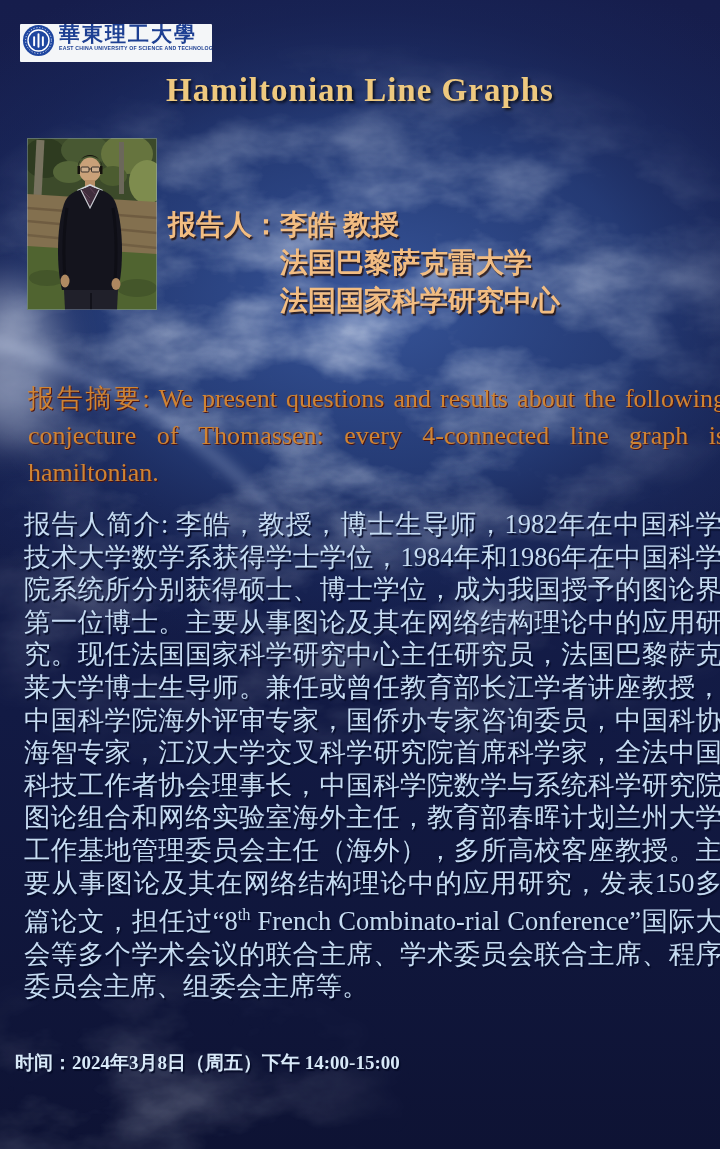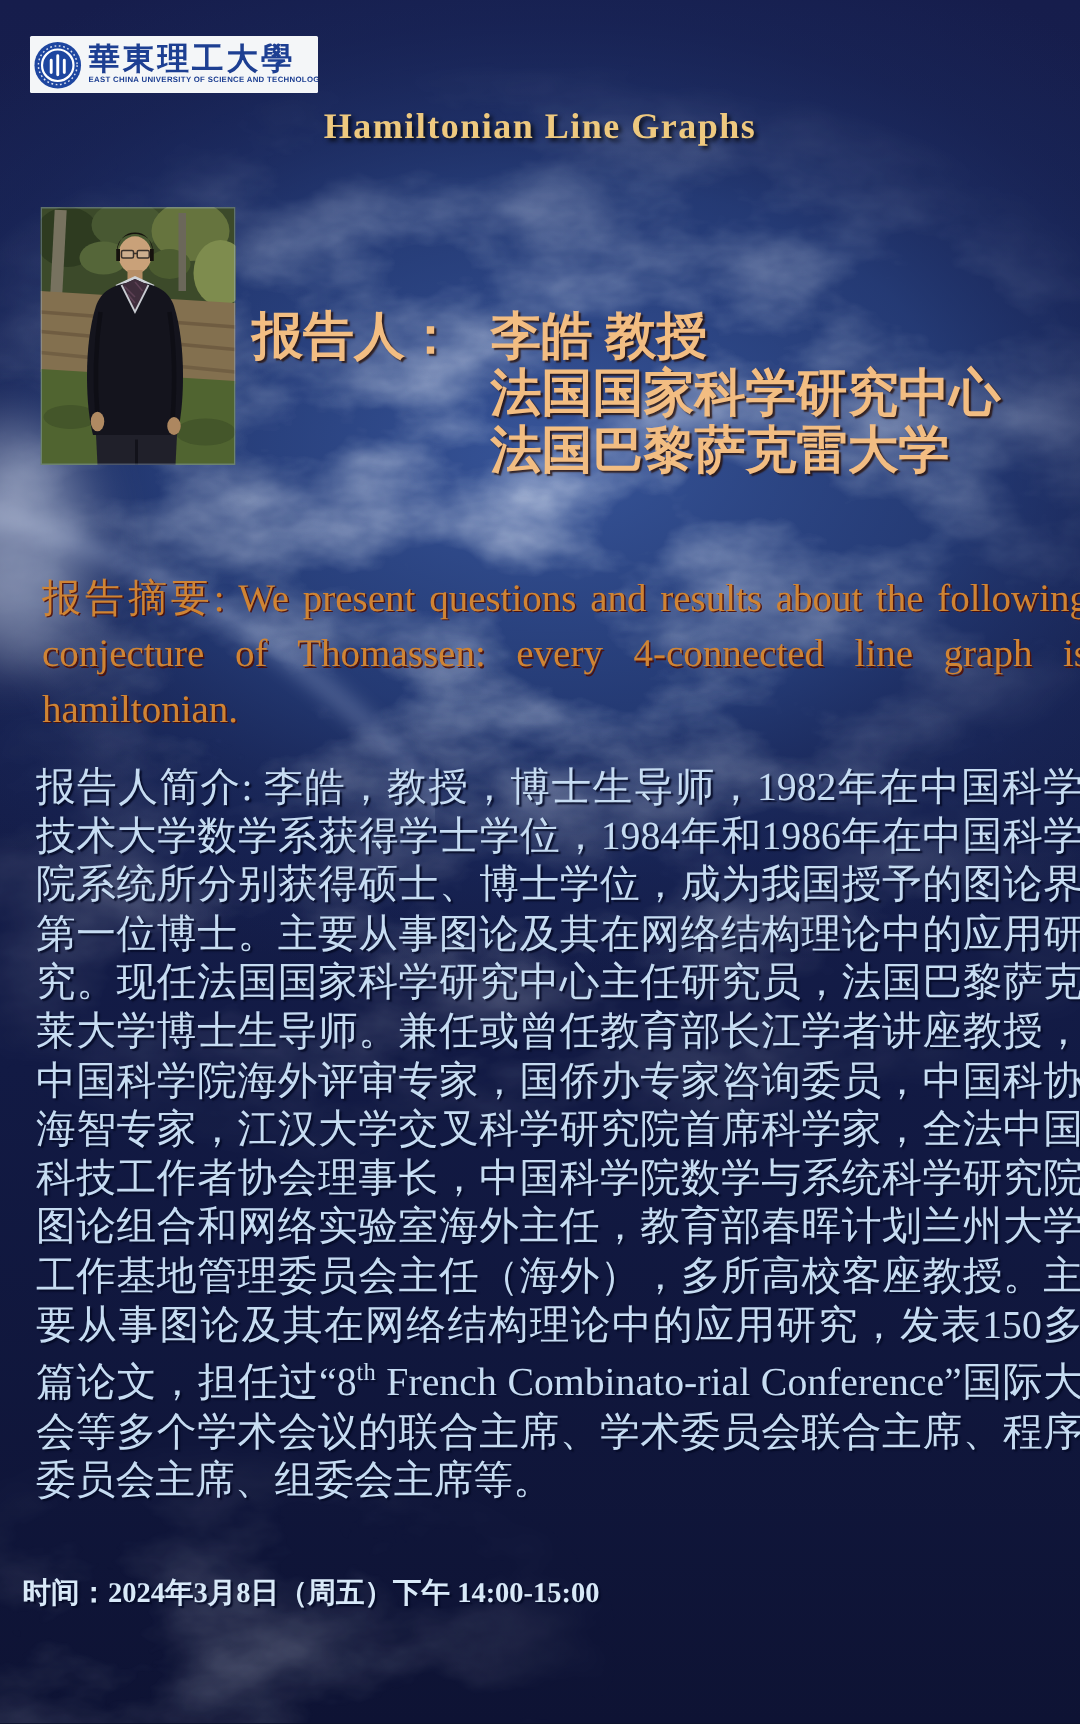--- a/index.html
+++ b/index.html
@@ -19,21 +19,21 @@
     background:var(--background-navy);
     font-family:"Liberation Serif", serif;
   }
   svg.bg{position:absolute;left:0;top:0;width:720px;height:1149px;}
 
   
   .logo{
     position:absolute;left:20px;top:24px;
     width:192px;height:38px;
     background:#f4f6f8;
-    display:flex;align-items:center;
+    display:flex;
     padding-left:2px;box-sizing:border-box;
     border-radius:1px;
   }
   .emblem{width:33px;height:33px;flex:0 0 auto;}
   .logo-text{margin-left:4px;line-height:1;overflow:hidden;}
   .logo-cn{
     font-size:21px;font-weight:bold;color:var(--logo-blue);
     letter-spacing:2px;white-space:nowrap;
     font-family:"Liberation Serif", serif;
   }
@@ -42,38 +42,37 @@
     white-space:nowrap;
     transform:scale(0.52);transform-origin:left top;
     letter-spacing:0.4px;margin-top:1px;
     font-family:"Liberation Sans", sans-serif;
     height:7px;
   }
 
   .title{
     position:absolute;left:0;right:0;top:72px;margin:0;
     text-align:center;
-    font-size:24px;font-weight:bold;
+    font-size:33px;font-weight:bold;
     color:var(--title-gold);
     text-shadow:2px 2px 3px rgba(0,0,0,0.75);
     letter-spacing:1px;
   }
 
   svg.photo{
     position:absolute;left:27px;top:138px;
     width:130px;height:172px;
   }
 
   .speaker{
     position:absolute;left:168px;top:206px;
     display:flex;
-    font-size:34px;font-weight:bold;line-height:38px;
+    font-size:28px;font-weight:bold;line-height:38px;
     color:var(--speaker-peach);
     text-shadow:1.5px 1.5px 1px rgba(40,15,5,0.8);
-    gap:23px;
   }
   .speaker-label{white-space:nowrap;}
   .speaker-lines div{white-space:nowrap;}
 
   .abstract{
     position:absolute;left:12px;top:364px;width:698px;margin:16px;
     font-size:26px;line-height:37px;
     text-align:justify;
     color:var(--abstract-orange);
     text-shadow:1px 1px 0 rgba(80,16,6,0.9);
@@ -215,22 +214,22 @@
     <ellipse cx="89" cy="146" rx="4.5" ry="6" fill="#ad8760"></ellipse>
     <path d="M37,152 L91,152 L90,172 L38,172 Z" fill="#20202a"></path>
     <line x1="64" y1="155" x2="64" y2="172" stroke="#12121a" stroke-width="2"></line>
     <rect x="0.5" y="0.5" width="129" height="171" fill="none" stroke="rgba(160,190,230,0.35)" stroke-width="1"></rect>
   </svg>
 
   <div class="speaker">
     <div class="speaker-label">报告人：</div>
     <div class="speaker-lines">
       <div>李皓 教授</div>
+      <div>法国巴黎萨克雷大学</div>
       <div>法国国家科学研究中心</div>
-      <div>法国巴黎萨克雷大学</div>
     </div>
   </div>
 
   <p class="abstract"><span class="abstract-label">报告摘要:</span><span>We present questions and results about the following conjecture of Thomassen: every 4-connected line graph is hamiltonian.</span></p>
 
   <p class="bio"><span>报告人简介: 李皓，教授，博士生导师，1982年在中国科学技术大学数学系获得学士学位，1984年和1986年在中国科学院系统所分别获得硕士、博士学位，成为我国授予的图论界第一位博士。主要从事图论及其在网络结构理论中的应用研究。现任法国国家科学研究中心主任研究员，法国巴黎萨克莱大学博士生导师。兼任或曾任教育部长江学者讲座教授，中国科学院海外评审专家，国侨办专家咨询委员，中国科协海智专家，江汉大学交叉科学研究院首席科学家，全法中国科技工作者协会理事长，中国科学院数学与系统科学研究院图论组合和网络实验室海外主任，教育部春晖计划兰州大学工作基地管理委员会主任（海外），多所高校客座教授。主要从事图论及其在网络结构理论中的应用研究，发表150多篇论文，担任过“8</span><sup>th</sup><span> French Combinato-rial Conference”国际大会等多个学术会议的联合主席、学术委员会联合主席、程序委员会主席、组委会主席等。</span></p>
 
   <div class="schedule">
     <div class="schedule-row"><span>时间：</span><span>2024年3月8日（周五）下午 14:00-15:00</span></div>
   </div>

